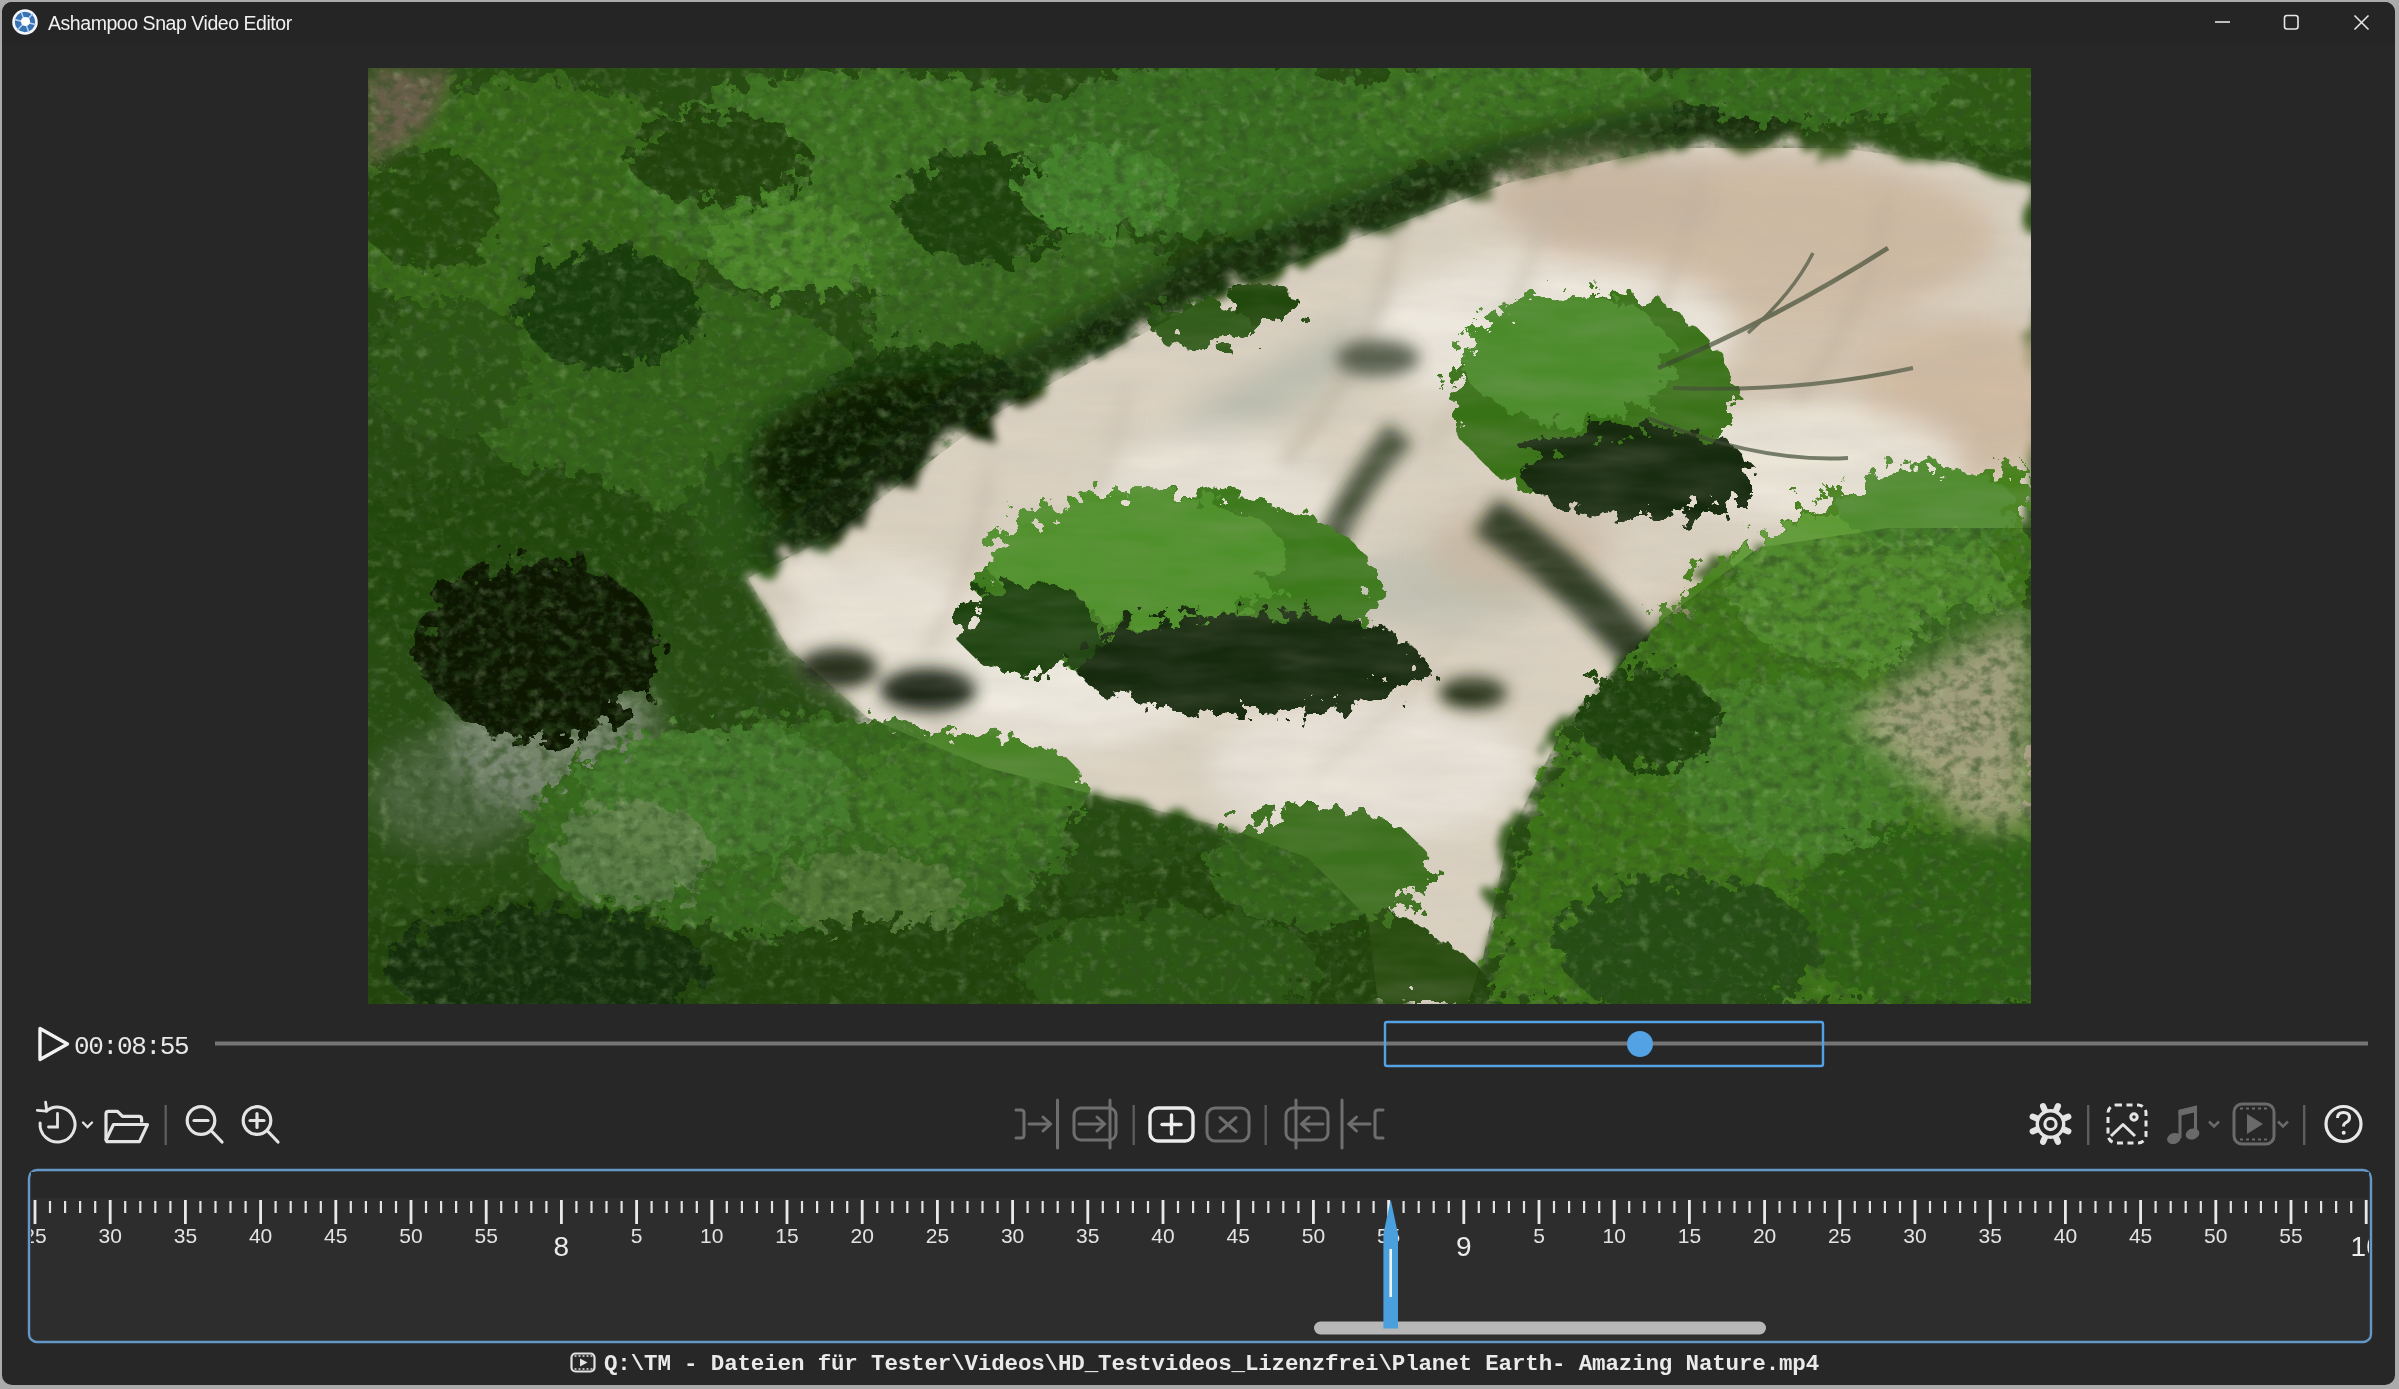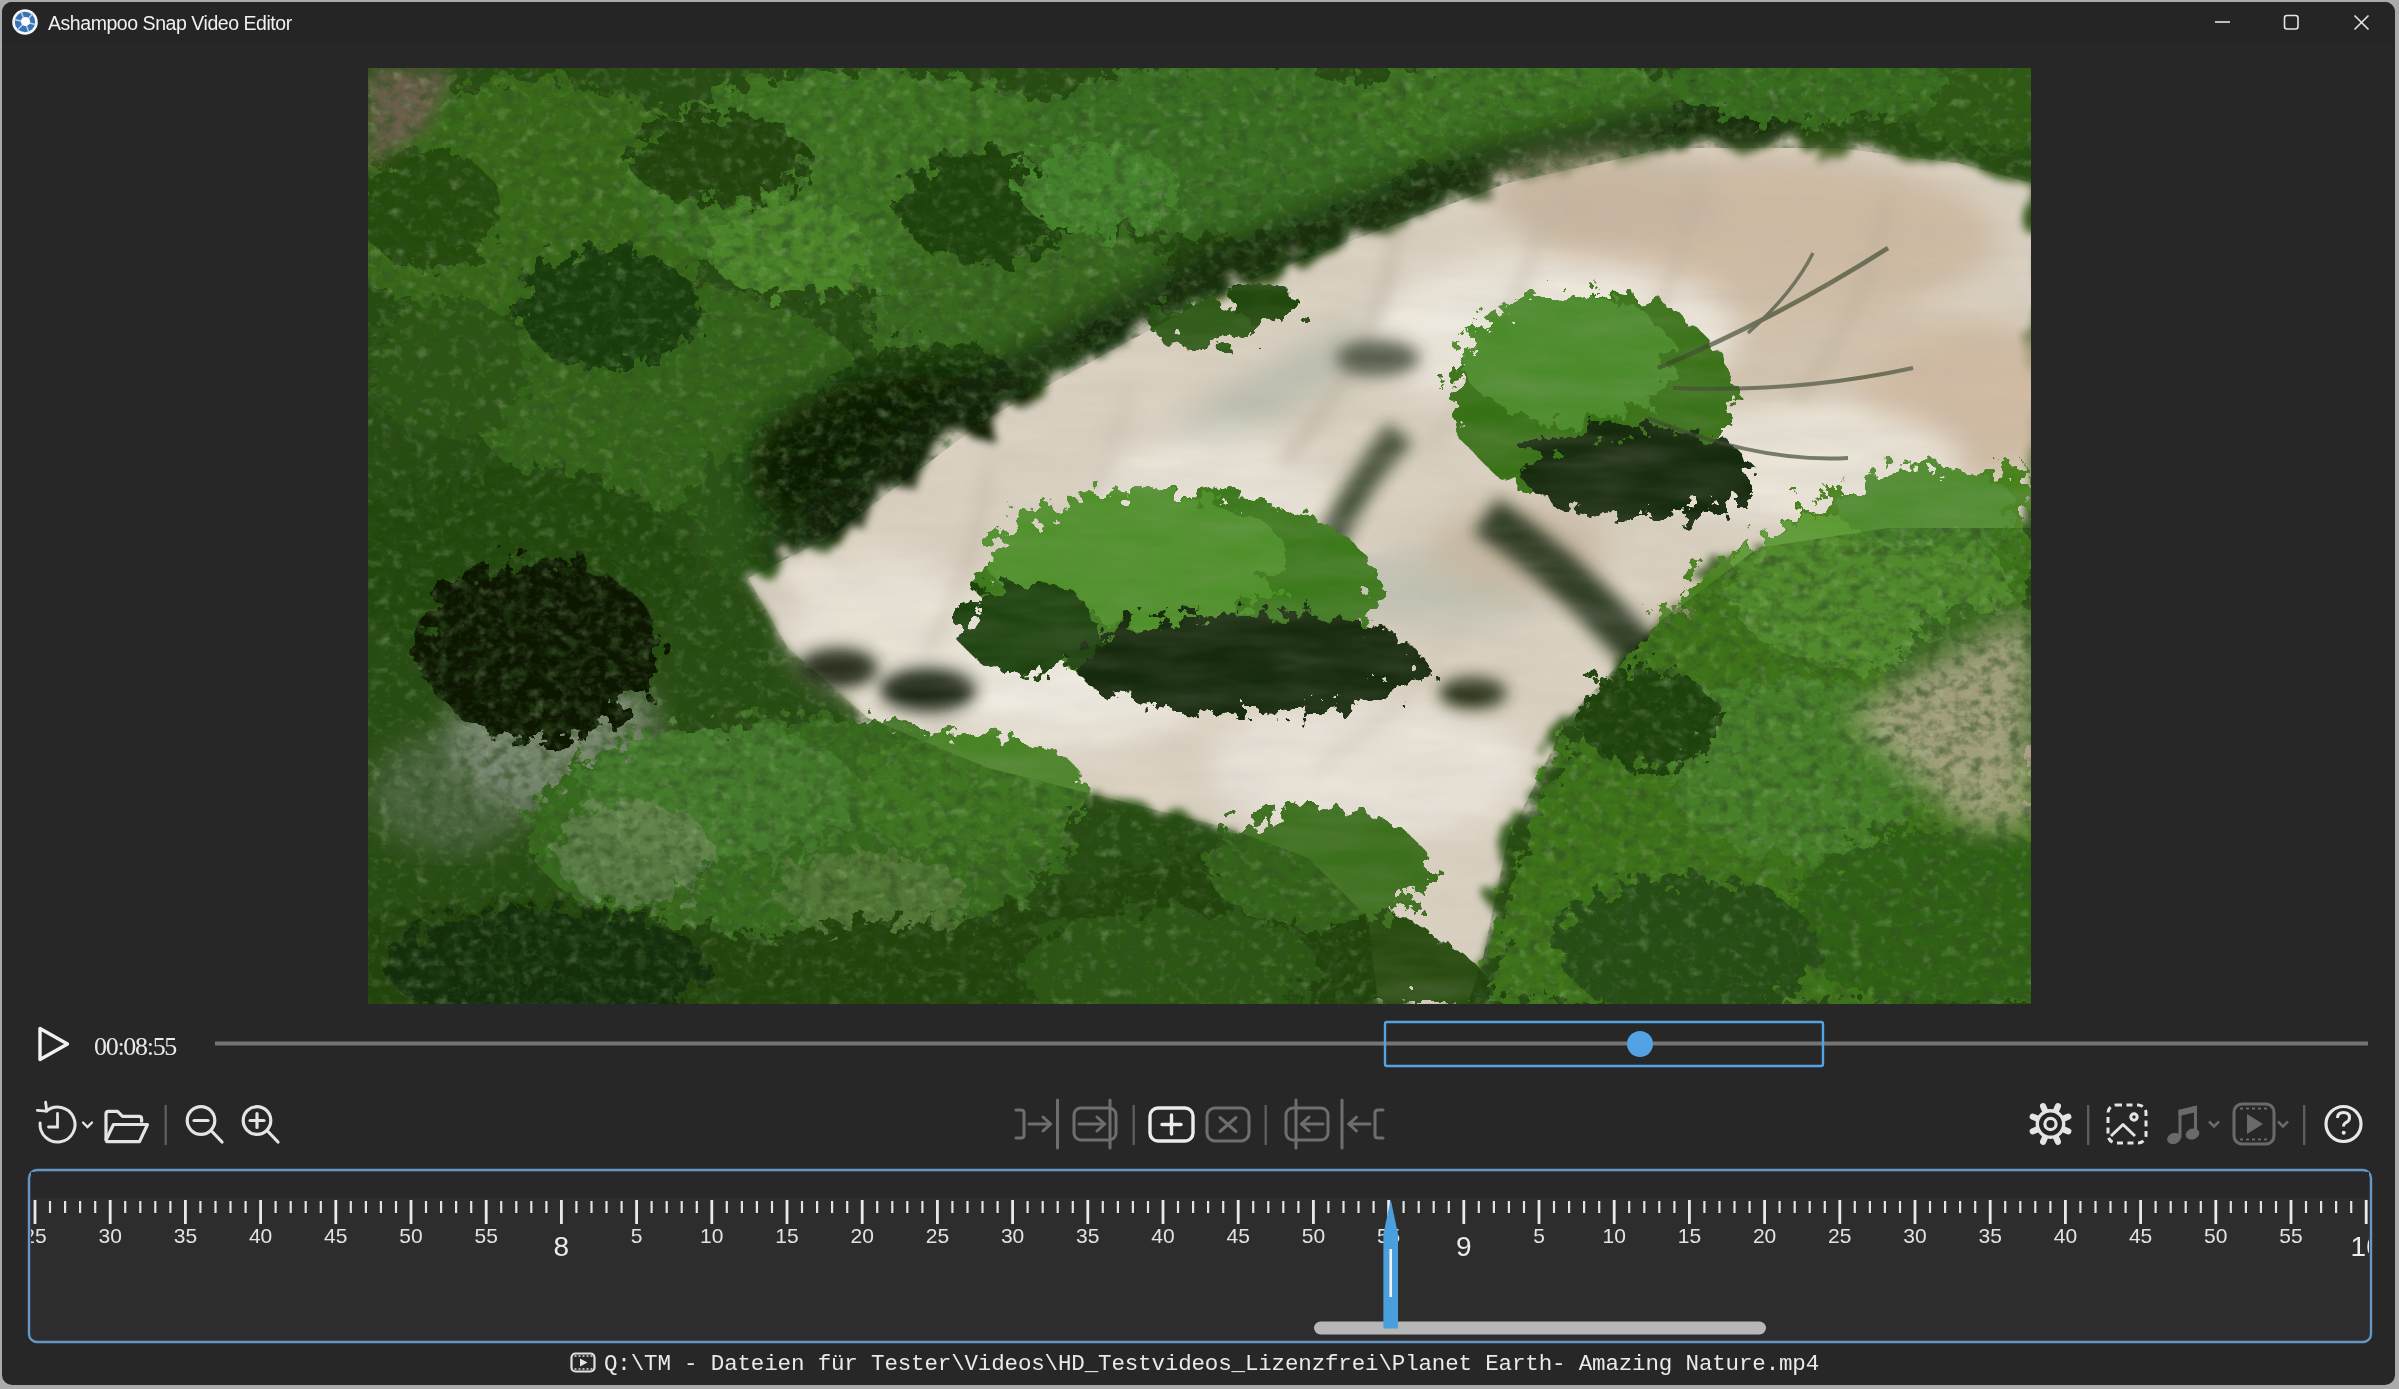--- a/index.html
+++ b/index.html
@@ -1,22 +1,22 @@
 <!DOCTYPE html>
 <html><head><meta charset="utf-8">
 <style>
 * { margin:0; padding:0; box-sizing:border-box; }
 html,body { width:2399px; height:1389px; background:#ababab; font-family:"Liberation Sans",sans-serif; overflow:hidden; -webkit-font-smoothing:antialiased; }
 #page { position:absolute; left:0; top:0; width:2261px; height:1389px; }
 #win { position:absolute; left:2px; top:2px; width:2393px; height:1383px; background:#272727; border-radius:10px; overflow:hidden; }
 #titlebar { position:absolute; left:0; top:0; width:100%; height:42px; background:#252525; }
 #title { position:absolute; left:46px; top:10px; font-size:19.5px; color:#f0f0f0; letter-spacing:-0.45px; }
 .abs { position:absolute; }
-#timetext { position:absolute; left:92px; top:1030px; font-family:Liberation Serif, serif; font-size:26px; letter-spacing:-1.3px; color:#e8e8e8; }
-#fpath { position:absolute; left:602px; top:1349px; font-family:"Liberation Mono",monospace; font-size:22.5px; letter-spacing:-0.15px; color:#eaeaea; }
+#timetext { position:absolute; left:72px; top:1030px; font-family:Liberation Mono, monospace; font-size:26px; letter-spacing:-1.3px; color:#e8e8e8; }
+#fpath { position:absolute; left:602px; top:1349px; font-family:"Liberation Mono",monospace; font-size:22.5px; letter-spacing:-0.15px; color:#eaeaea;font-weight:bold; }
 </style></head>
 <body>
 <div id="page">
 <div id="win">
   <div id="titlebar"></div>
   <div id="title">Ashampoo Snap Video Editor</div>
   <div id="timetext">00:08:55</div>
   <div id="fpath">Q:\TM - Dateien für Tester\Videos\HD_Testvideos_Lizenzfrei\Planet Earth- Amazing Nature.mp4</div>
 </div>
 <svg class="abs" style="left:0;top:0" width="2399" height="1389" viewBox="0 0 2399 1389" fill="none">

